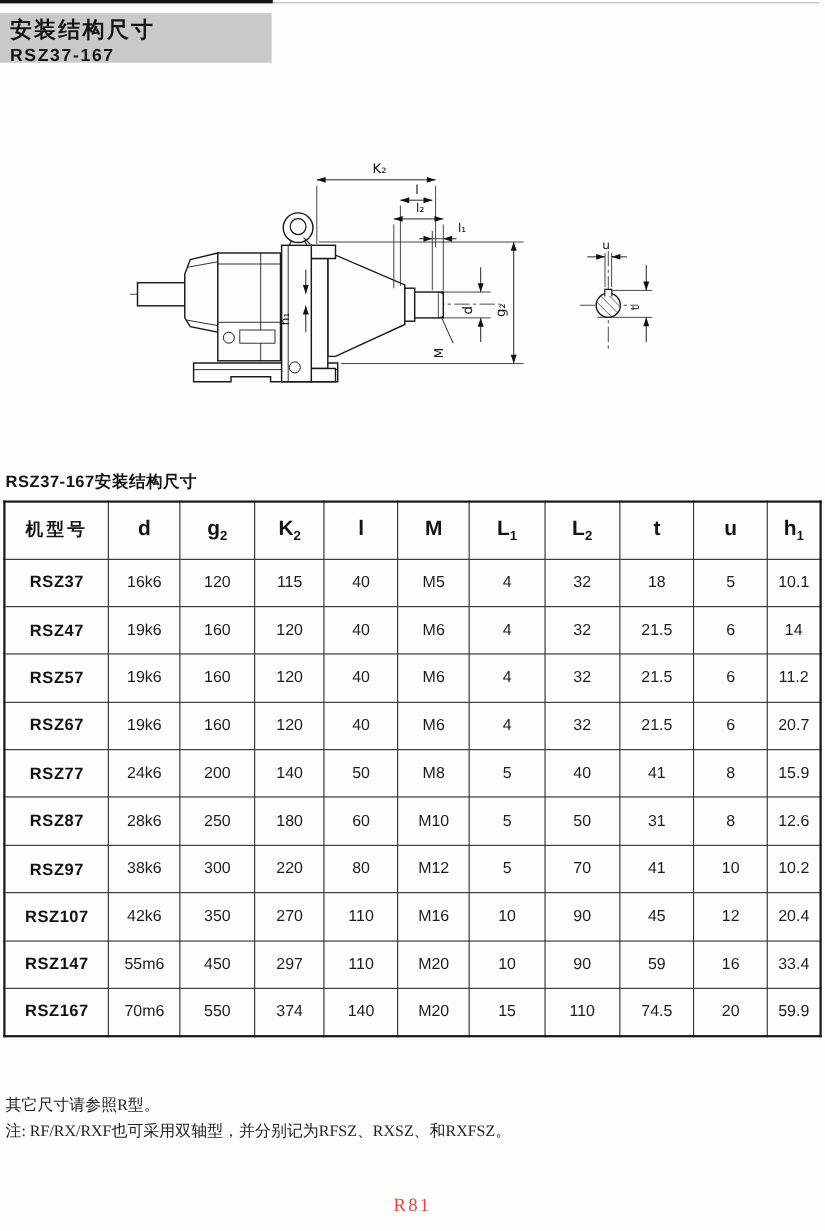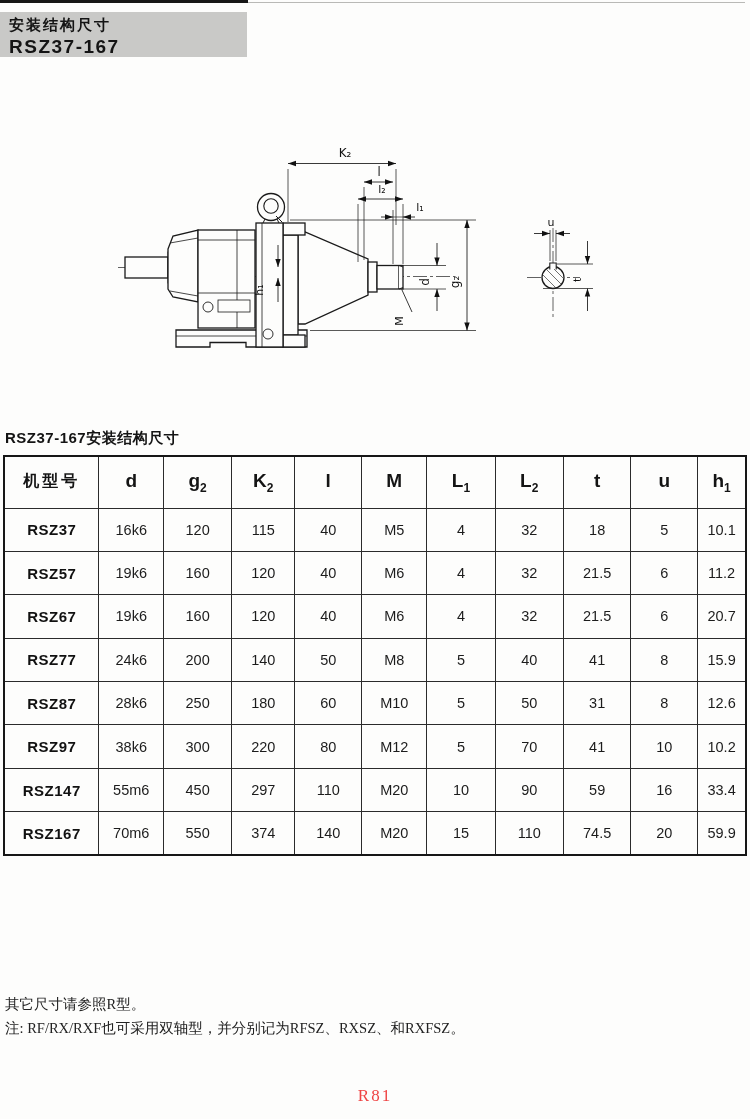--- a/index.html
+++ b/index.html
@@ -6,22 +6,22 @@
   body{
     width:750px;height:1119px;position:relative;background:#fdfdfc;
     font-family:"Liberation Sans",sans-serif;color:#141414;overflow:hidden;
   }
   .top-rule-faint{position:absolute;left:0;top:2px;width:745px;height:1px;background:#b9b9b6;}
   .top-rule{position:absolute;left:0;top:0;width:248px;height:3px;background:#161616;}
   .header-box{
     position:absolute;left:0;top:12px;width:247px;height:45px;background:#c9c9c7;
     padding:3px 0 0 9px;box-sizing:border-box;line-height:1.3;
   }
-  .header-box .l1{font-size:15px;font-weight:bold;letter-spacing:2px;}
-  .header-box .l2{font-size:19px;font-weight:bold;letter-spacing:1.5px;}
+  .header-box .l1{font-size:20px;font-weight:bold;letter-spacing:2px;}
+  .header-box .l2{font-size:16px;font-weight:bold;letter-spacing:1.5px;}
   .drawing-wrap{position:absolute;left:0;top:128px;width:631px;height:275px;}
   .table-title{position:absolute;left:5px;top:429px;font-size:15px;font-weight:bold;letter-spacing:.5px;}
   table.dims{
     position:absolute;left:3px;top:455px;width:744px;
     border-collapse:collapse;table-layout:fixed;
     border:2.5px solid #161616;
     padding-left:37px;
   }
   table.dims th,table.dims td{
     border:1px solid #2b2b2b;text-align:center;vertical-align:middle;
@@ -237,20 +237,33 @@
         <td>115</td>
         <td>40</td>
         <td>M5</td>
         <td>4</td>
         <td>32</td>
         <td>18</td>
         <td>5</td>
         <td>10.1</td>
       </tr>
       <tr>
+        <td class="model">RSZ47</td>
+        <td>19k6</td>
+        <td>160</td>
+        <td>120</td>
+        <td>40</td>
+        <td>M6</td>
+        <td>4</td>
+        <td>32</td>
+        <td>21.5</td>
+        <td>6</td>
+        <td>14</td>
+      </tr>
+      <tr>
         <td class="model">RSZ57</td>
         <td>19k6</td>
         <td>160</td>
         <td>120</td>
         <td>40</td>
         <td>M6</td>
         <td>4</td>
         <td>32</td>
         <td>21.5</td>
         <td>6</td>
@@ -302,20 +315,33 @@
         <td>220</td>
         <td>80</td>
         <td>M12</td>
         <td>5</td>
         <td>70</td>
         <td>41</td>
         <td>10</td>
         <td>10.2</td>
       </tr>
       <tr>
+        <td class="model">RSZ107</td>
+        <td>42k6</td>
+        <td>350</td>
+        <td>270</td>
+        <td>110</td>
+        <td>M16</td>
+        <td>10</td>
+        <td>90</td>
+        <td>45</td>
+        <td>12</td>
+        <td>20.4</td>
+      </tr>
+      <tr>
         <td class="model">RSZ147</td>
         <td>55m6</td>
         <td>450</td>
         <td>297</td>
         <td>110</td>
         <td>M20</td>
         <td>10</td>
         <td>90</td>
         <td>59</td>
         <td>16</td>

